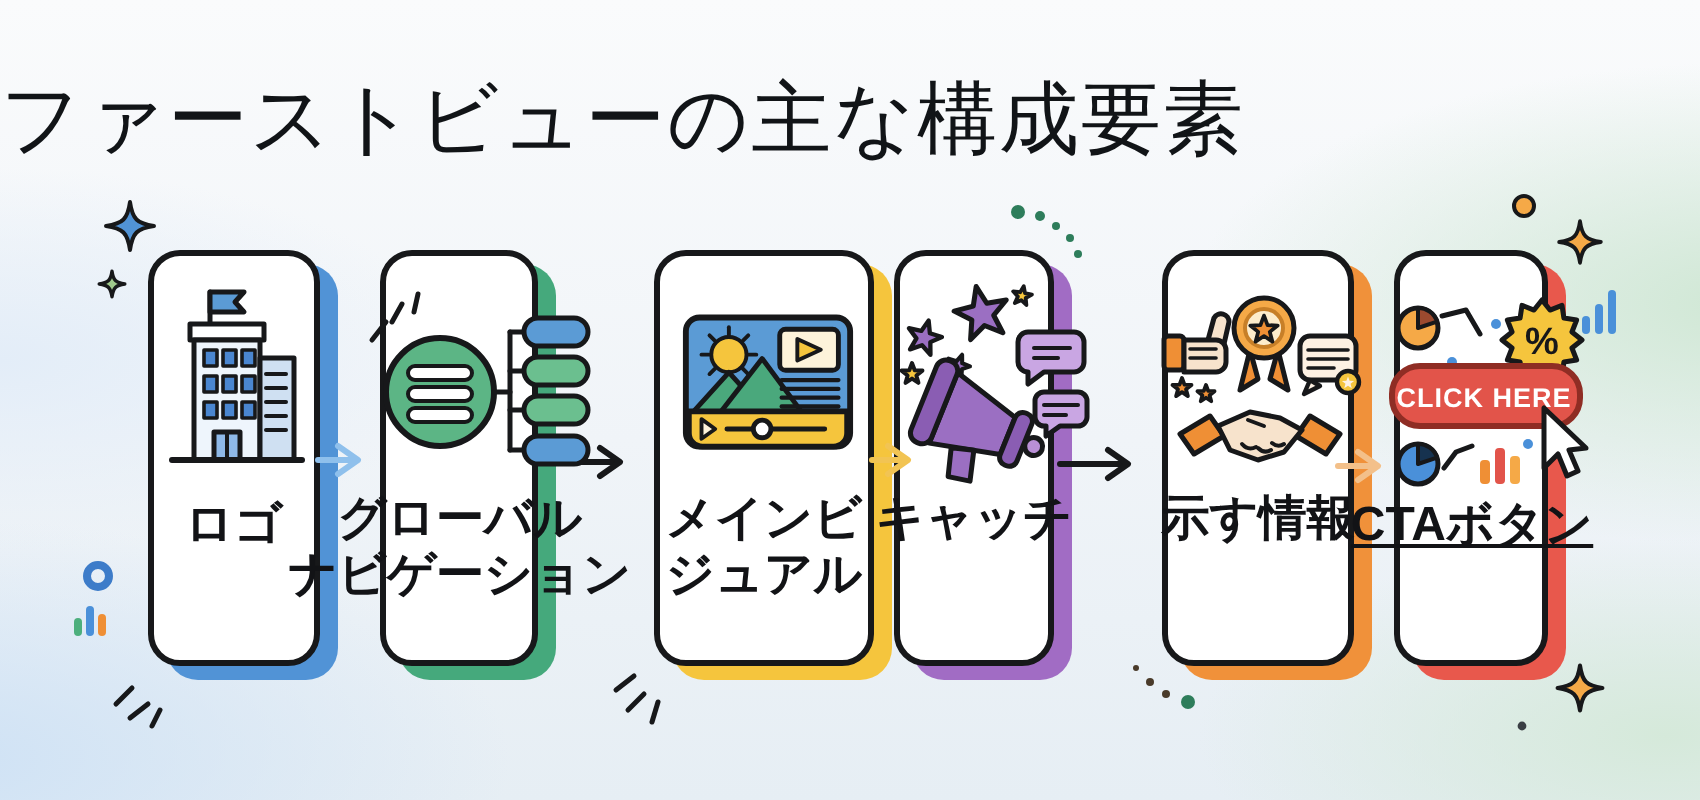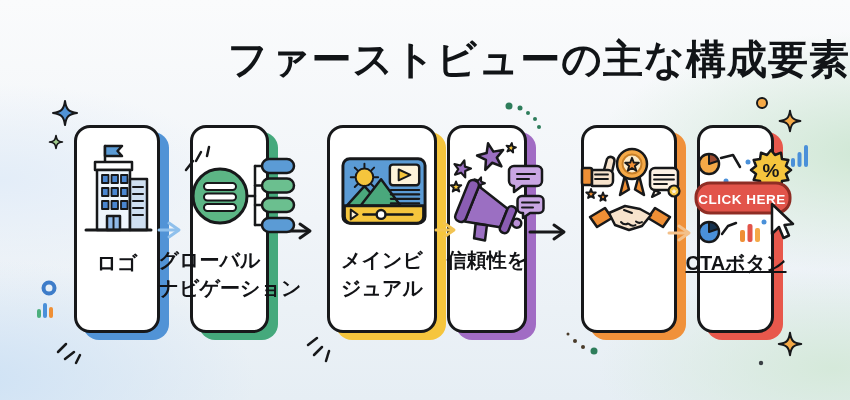--- a/index.html
+++ b/index.html
@@ -7,30 +7,30 @@
     position:relative;width:850px;height:400px;overflow:hidden;
     font-family:"Liberation Sans","DejaVu Sans",sans-serif;color:#17181a;
     background:
       radial-gradient(60% 55% at 103% 38%, #cfe7d4 0%, rgba(207,231,212,0) 55%),
       radial-gradient(50% 45% at 98% 92%, #d5e9da 0%, rgba(213,233,218,0) 55%),
       radial-gradient(55% 50% at -3% 95%, #cfe2f5 0%, rgba(207,226,245,0) 60%),
       radial-gradient(45% 40% at 0% 45%, #e3edf8 0%, rgba(227,237,248,0) 60%),
       linear-gradient(180deg,#fafbfc 0%,#f0f4f8 55%,#e6eef4 100%);
   }
   .title{
-    position:absolute;top:32px;left:0;width:100%;text-align:right;
-    font-size:40px;font-weight:700;letter-spacing:1px;color:#111417;
+    position:absolute;top:32px;left:0;width:100%;text-align:left;
+    font-size:40px;font-weight:400;letter-spacing:1px;color:#111417;
   }
   .card{
     position:absolute;top:125px;height:208px;box-sizing:border-box;
     background:#ffffff;border:3px solid #17181a;border-radius:16px;
   }
   .label{
-    position:absolute;transform:translateX(-50%);
-    font-weight:800;font-size:20px;line-height:28px;color:#121316;white-space:nowrap;
+    position:absolute;transform:translateX(-50%);text-align:center;
+    font-weight:800;font-size:24px;line-height:28px;color:#121316;white-space:nowrap;
   }
   .abs{position:absolute;}
   svg{display:block;overflow:visible;}
 </style>
 </head>
 <body>
 
 <div class="page">
 
   <div class="title">ファーストビューの主な構成要素</div>
@@ -47,23 +47,24 @@
   </div>
   <div class="label" style="left:382px;top:246px;">
     <div>メインビ</div>
     <div>ジュアル</div>
   </div>
   <div class="label" style="left:230px;top:246px;">
     <div>グローバル</div>
     <div>ナビゲーション</div>
   </div>
   <div class="label" style="left:487px;top:246px;">
-    <div>信頼性を</div>
+    <div>キャッチ</div>
   </div>
   <div class="label" style="left:629px;top:246px;">
+    <div>示す情報</div>
   </div>
   <div class="label" style="left:736px;top:249px;text-decoration:underline;">
     <div>CTAボタン</div>
   </div>
 
   <svg class="abs" style="left:157px;top:221px;" width="26" height="18" viewBox="0 0 26 18" fill="none" stroke-width="3" stroke-linecap="round" stroke-linejoin="round">
     <line x1="2" y1="9" x2="19" y2="9" stroke="#8fc0ec"></line>
       <polyline points="12,2 22,9 12,16" stroke="#8fc0ec"></polyline>
   </svg>
   <svg class="abs" style="left:276px;top:222px;" width="38" height="18" viewBox="0 0 38 18" fill="none" stroke-width="3" stroke-linecap="round" stroke-linejoin="round">

